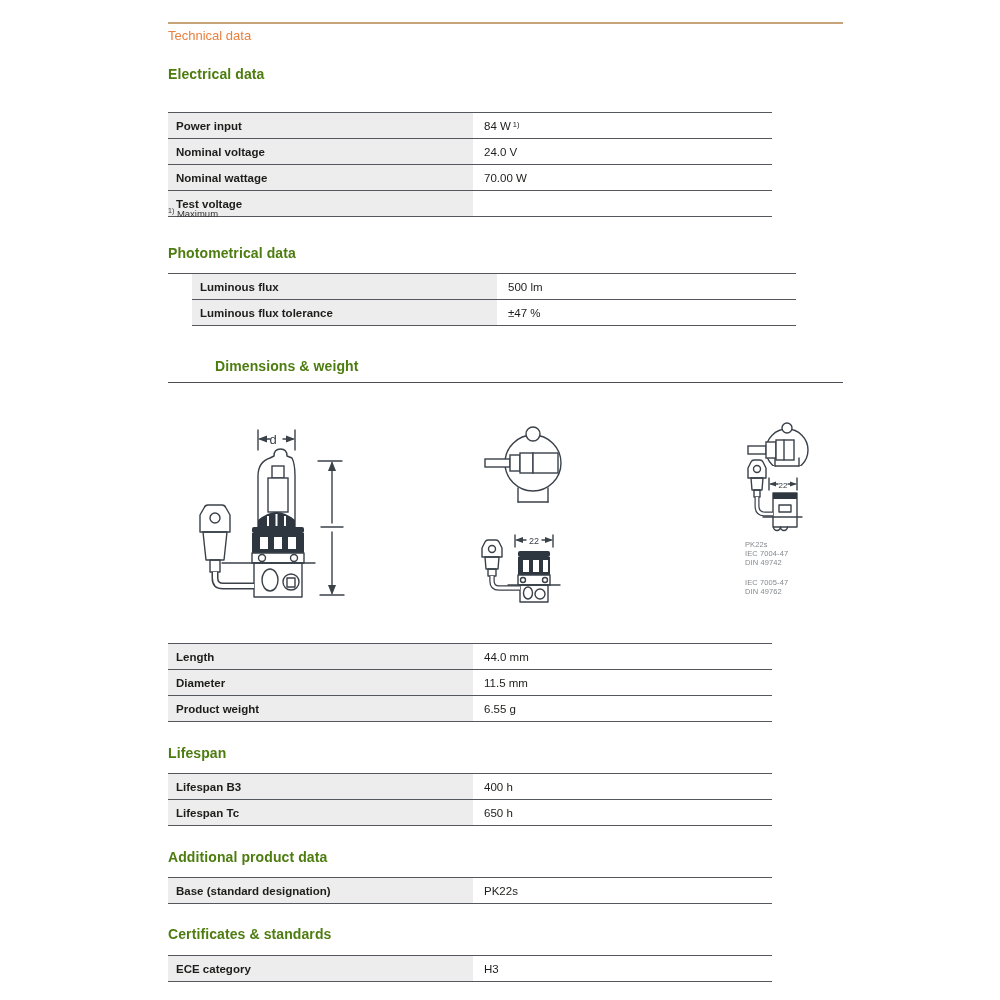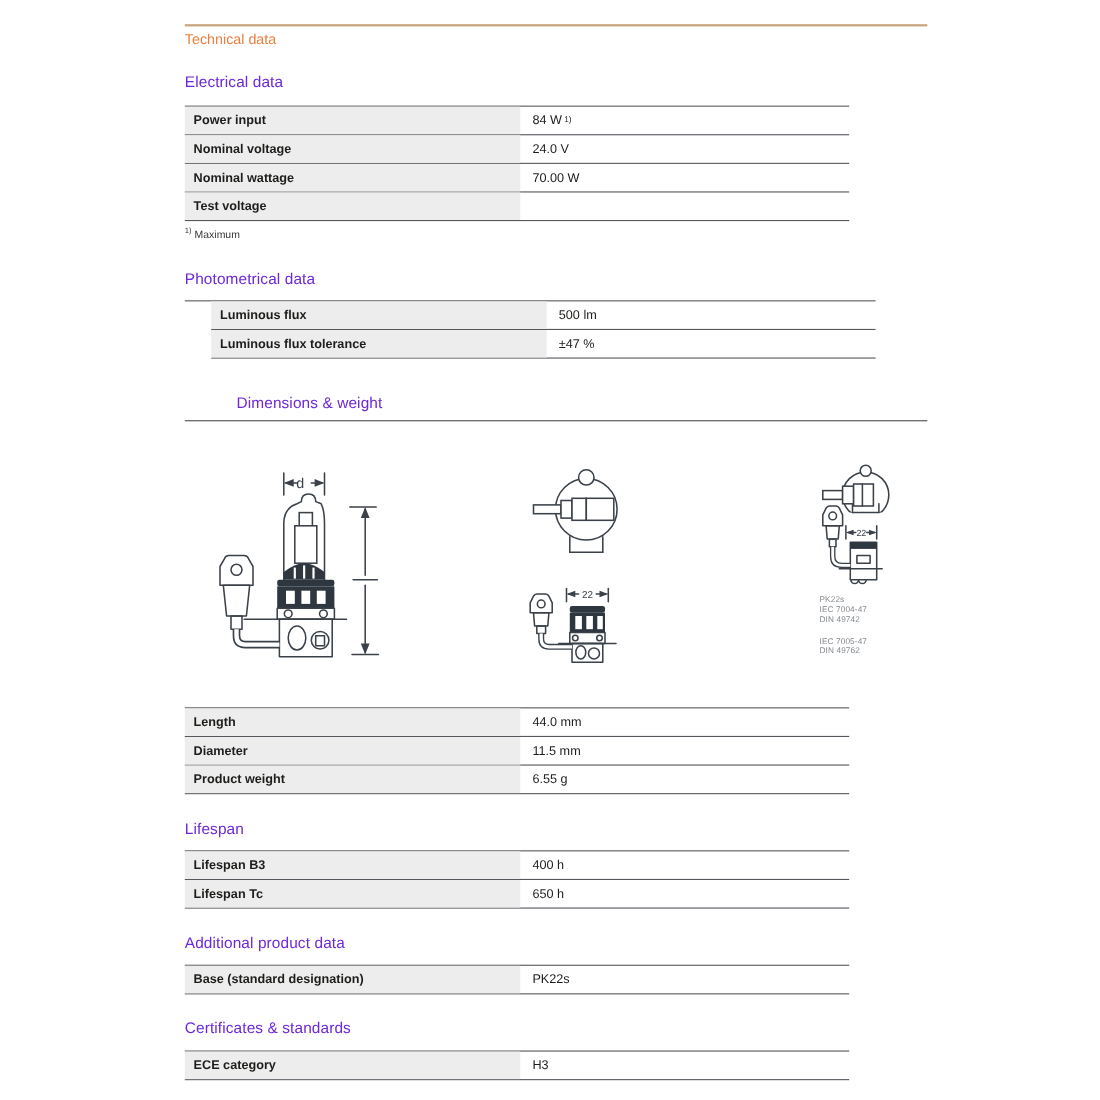--- a/index.html
+++ b/index.html
@@ -6,21 +6,21 @@
   body {
     width:1000px; height:1000px; position:relative; overflow:hidden;
     background:#ffffff; color:#1d1d1b;
     font-family:"Liberation Sans", sans-serif;
   }
   .abs { position:absolute; }
 
   .top-rule { left:168px; top:22px; width:675px; height:2px; background:#c7a37a; }
   .tech-link { left:168px; top:28px; font-size:13px; color:#e8803f; }
 
-  .sec-head { left:168px; font-size:14px; font-weight:400; color:#6d28d9; letter-spacing:0.1px; }
+  .sec-head { left:168px; font-size:14px; font-weight:700; color:#4d7c0f; letter-spacing:0.1px; }
   .dim-rule { left:168px; top:382px; width:675px; height:1px; background:#4a4d52; }
 
   .spec-table { left:168px; width:604px; border-top:1px solid #54575c; }
   .trow { display:flex; height:26px; box-sizing:border-box; border-bottom:1px solid #54575c; align-items:stretch; }
   .tlabel {
     width:305px; background:#ededed; display:flex; align-items:center;
     padding-left:8px; box-sizing:border-box;
     font-size:11.5px; font-weight:700; color:#1d1d1b;
   }
   .tvalue {
@@ -42,21 +42,21 @@
   .arrow { fill:#3a4149; stroke:none; }
   .dimtxt { fill:#3a4149; font-family:"Liberation Sans", sans-serif; }
 </style>
 </head>
 <body>
 
 <div class="abs top-rule"></div>
 <div class="abs tech-link">Technical data</div>
 
 <div class="abs sec-head" style="top:66px;">Electrical data</div>
-<div class="abs spec-table" style="top:96px;">
+<div class="abs spec-table" style="top:112px;">
   <div class="trow">
     <div class="tlabel">Power input</div>
     <div class="tvalue">
         <span>84 W</span>
         <sup>1)</sup>
       </div>
   </div>
   <div class="trow">
     <div class="tlabel">Nominal voltage</div>
     <div class="tvalue">24.0 V</div>

